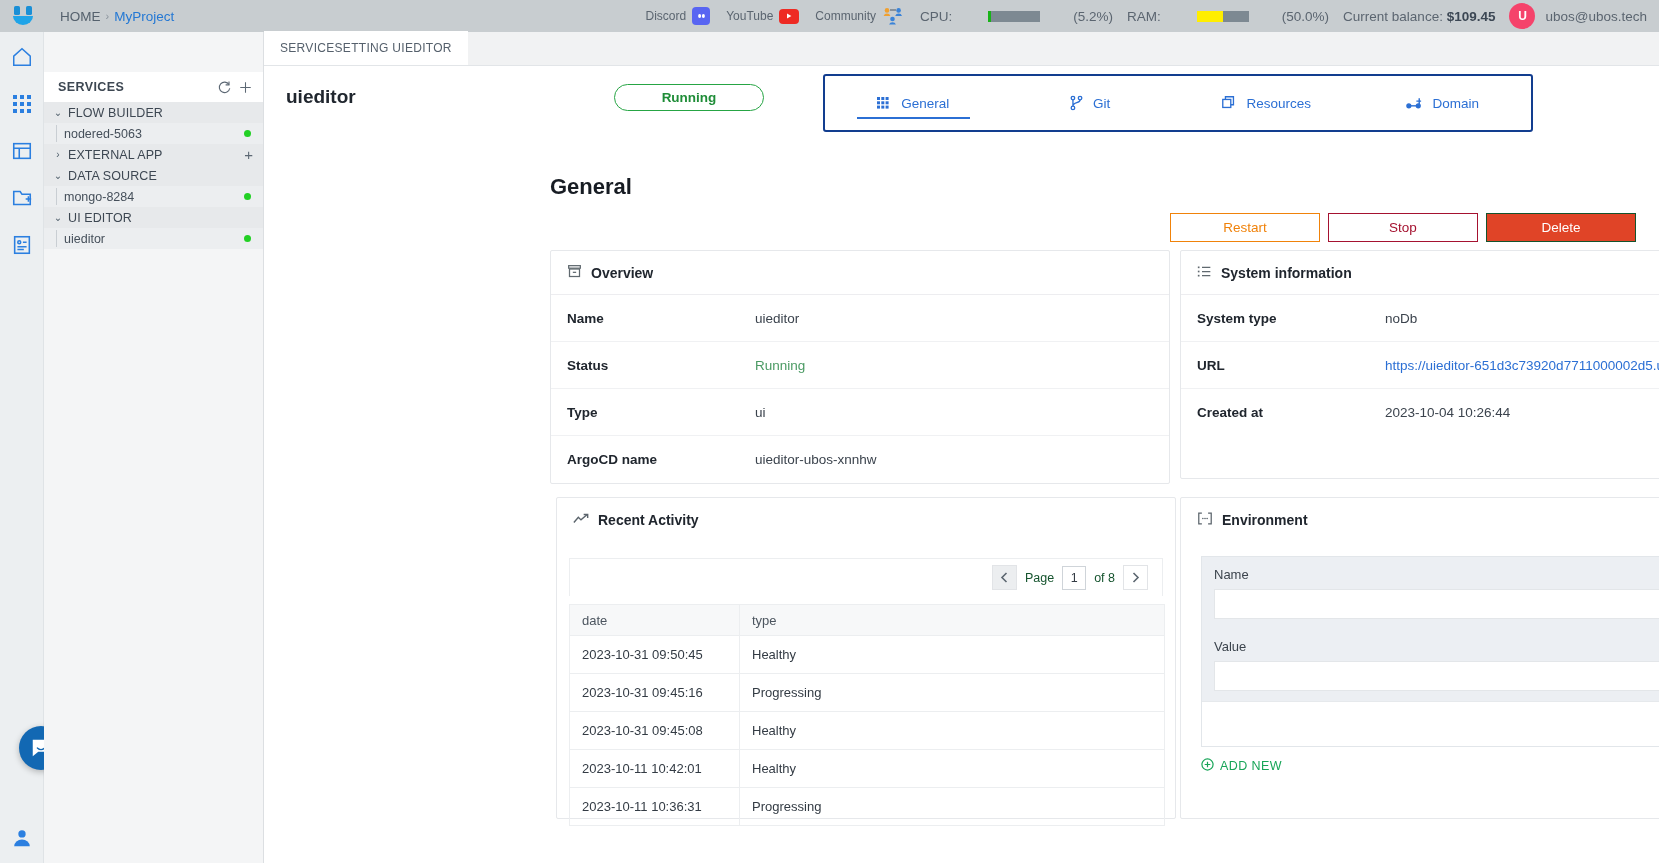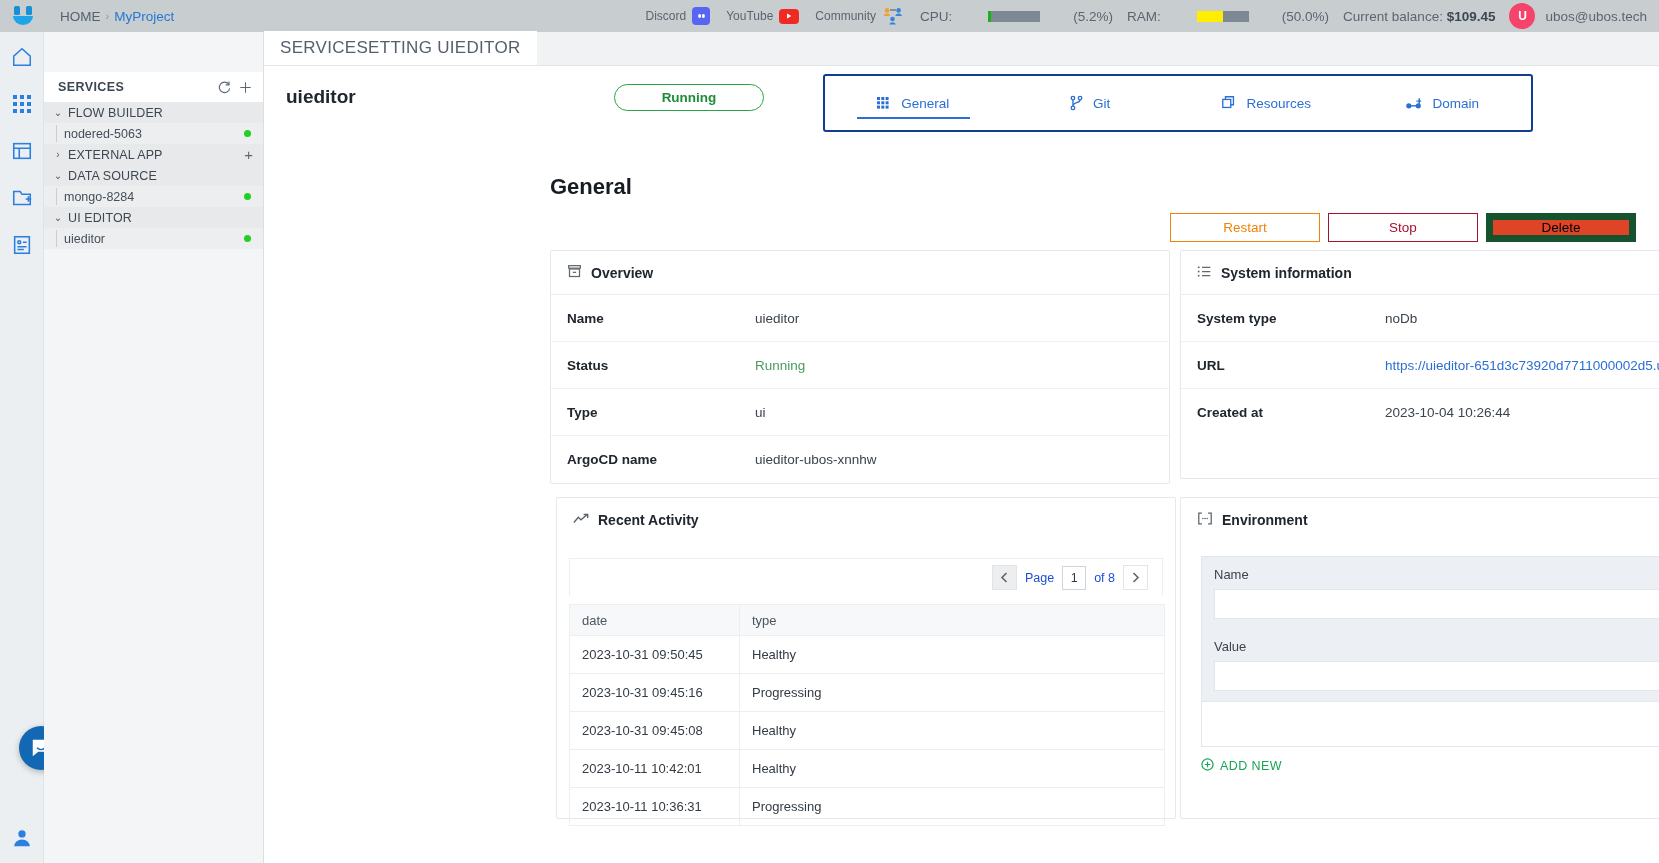--- a/index.html
+++ b/index.html
@@ -82,21 +82,21 @@
     font-size:12.5px; color:#454f5a; background:#eceef0; cursor:pointer; position:relative;
   }
   .svc:before{ content:""; position:absolute; left:12px; top:2px; bottom:2px; width:1px; background:#c9ced3;}
   .dot{ margin-left:auto; margin-right:12px; width:7px;height:7px;border-radius:50%;background:#22d024;}
 
   
   #main{ position:absolute; left:264px; top:32px; width:1395px; height:831px; background:#ffffff;}
   #tabstrip{ height:34px; background:#f1f2f3; border-bottom:1px solid #e2e5e8; display:flex; align-items:flex-end;}
   .doc-tab{
     height:34px; background:#ffffff; padding:12px 16px; display:flex; align-items:center;
-    font-size:17px; letter-spacing:.3px; color:#55606c; cursor:pointer;
+    font-size:12px; letter-spacing:.3px; color:#55606c; cursor:pointer;
   }
 
   #service-head{
     height:62px; display:flex; align-items:center; padding:0 22px; position:relative;
   }
   #svc-title{ font-size:19px; font-weight:bold; color:#20262e;}
   #status-pill{
     position:absolute; left:350px; width:150px; height:27px; border:1.5px solid #26a544; border-radius:14px;
     display:flex;align-items:center;justify-content:center;font-size:13.5px;font-weight:bold;color:#1f8d38; cursor:pointer;
   }
@@ -115,21 +115,21 @@
   }
   .tab-ico{ display:flex; align-items:center;}
 
   #general-title{ position:absolute; left:286px; top:142px; font-size:22px; font-weight:bold; color:#171c23;}
 
   #actions{ position:absolute; right:23px; top:181px; display:flex; gap:8px;}
   .abtn{ height:29px; min-width:150px; border-radius:0; display:flex; align-items:center; justify-content:center;
          font-size:13.5px; cursor:pointer; background:#fff;}
   #btn-restart{ border:1px solid #f0820a; color:#f0820a;}
   #btn-stop{ border:1px solid #a51230; color:#a51230;}
-  #btn-delete{ background:#e04427; border:7px solid #14532d; color:#000000;}
+  #btn-delete{ background:#e04427; border:1px solid #14532d; color:#ffffff;}
 
   
   .card{ position:absolute; border:1px solid #e6e8eb; background:#fff; border-radius:2px;}
   .card-head{ height:44px; display:flex; align-items:center; gap:9px; padding:0 16px;
               font-size:14px; font-weight:bold; color:#20262e; border-bottom:1px solid #ededf0;}
   .kv{ height:47px; display:flex; align-items:center; padding:0 16px; border-bottom:1px solid #f0f1f3;}
   .kv:last-child{ border-bottom:none;}
   .k{ width:188px; font-size:13.5px; font-weight:bold; color:#20262e;}
   .v{ font-size:13.5px; color:#3b434d;}
   .v.green{ color:#4a9a63;}
@@ -139,21 +139,21 @@
   #card-sysinfo{ left:916px; top:218px; width:617px; height:229px;}
   #card-activity{ left:292px; top:465px; width:620px; height:322px;}
   #card-env{ left:916px; top:465px; width:617px; height:322px;}
 
   
   #act-toolbar{ margin:16px 12px 0 12px; border:1px solid #eceef0; border-bottom:none; height:38px;
                 display:flex; align-items:center; justify-content:flex-end; padding-right:14px; gap:8px;}
   .pg-btn{ width:25px;height:25px;border:1px solid #e2e4e7;background:#eceef0;display:flex;align-items:center;
            justify-content:center;font-size:13px;color:#5c6670;cursor:pointer;}
   .pg-btn.light{ background:#fff;}
-  .pg-lbl{ font-size:12.5px;color:#1d4ed8;}
+  .pg-lbl{ font-size:12.5px;color:#14532d;}
   .pg-input{ width:24px;height:24px;border:1px solid #cfd4d9;font-size:12.5px;text-align:center;color:#343c45;
              display:flex;align-items:center;justify-content:center;background:#fff;cursor:text;}
   table#act{ margin:8px 12px; width:596px; border-collapse:collapse; table-layout:fixed;}
   table#act th{ text-align:left; font-weight:normal; font-size:13px; color:#4c555f; background:#f7f8f9;
                 height:31px; padding:0 12px; border:1px solid #eceef0;}
   table#act td{ font-size:13px; color:#333b44; height:38px; padding:0 12px; border:1px solid #eceef0;}
   table#act th:first-child, table#act td:first-child{ width:170px;}
 
   
   #env-box{ margin:14px 20px 0 20px; background:#eceff3; border:1px solid #e2e6ea;}

